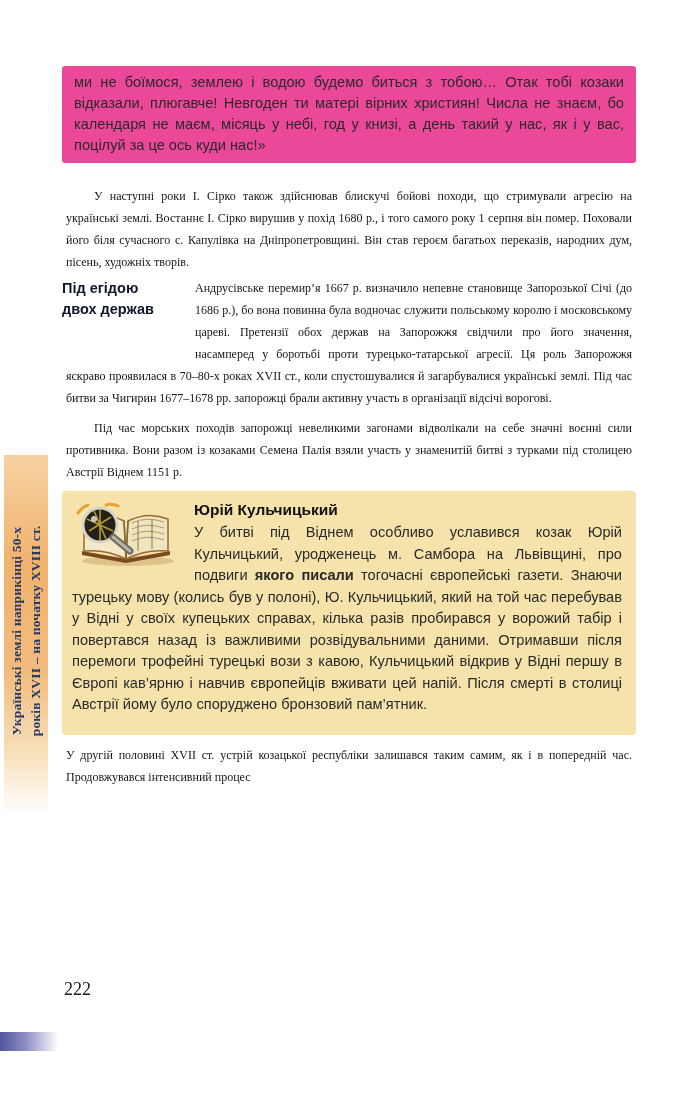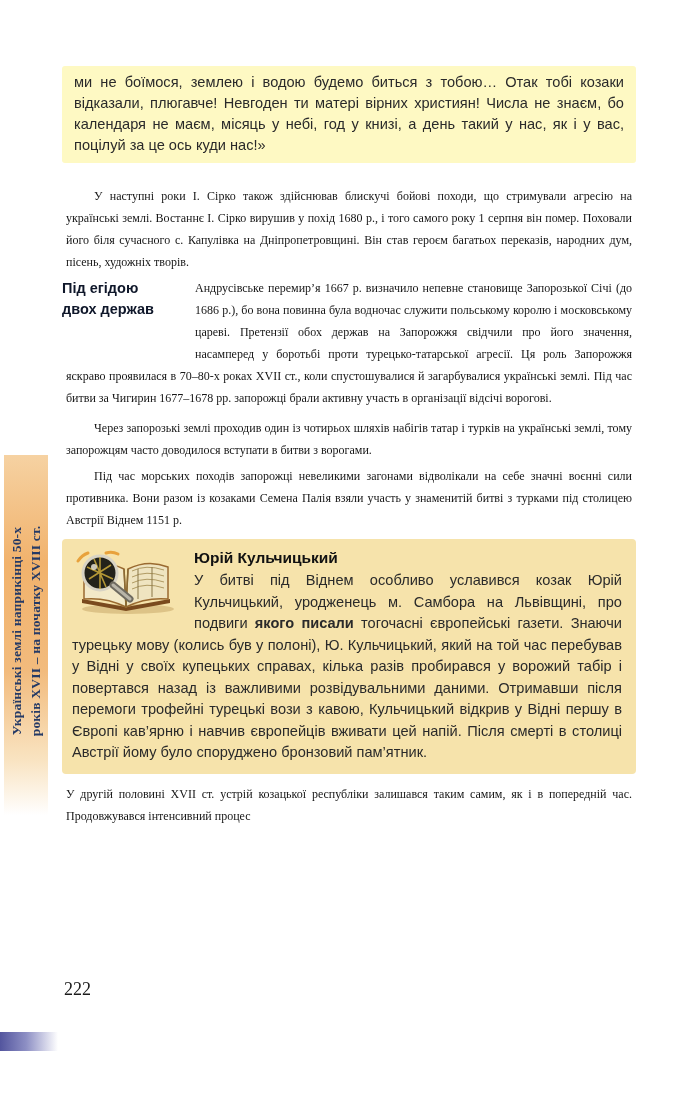--- a/index.html
+++ b/index.html
@@ -36,21 +36,21 @@
   .page-num{
     position:absolute;left:64px;top:979px;
     font-size:18px;font-family:"Liberation Serif",serif;color:#1b1b1b;
   }
 
   
   .content{position:absolute;left:62px;top:0;width:574px;}
 
   .quote-box{
     margin-top:66px;
-    background:#fef9c3;
+    background:#ec4899;
     border-radius:3px;
     padding:6px 12px 7px 12px;
     font-family:"Liberation Sans", sans-serif;
     font-size:14.6px;line-height:21px;
     text-align:justify;color:#2a2a2a;
     margin-bottom:22px;
   }
 
   p.body{
     margin:4px;
@@ -64,21 +64,21 @@
     float:left;width:133px;min-height:66px;
     font-family:"Liberation Sans", sans-serif;
     font-weight:bold;font-size:14.5px;line-height:21px;
     color:#0f172a;white-space:pre-line;padding-top:1px;
   }
 
   .info-box{
     margin-top:8px;
     background:#F6E3AB;
     border-radius:4px;
-    padding:8px 14px 10px 10px;
+    padding:8px 14px 19px 10px;
     font-family:"Liberation Sans", sans-serif;
     font-size:14.6px;line-height:21.5px;
     text-align:justify;color:#2a2a2a;
   }
   .info-icon{
     float:left;width:108px;height:66px;margin:2px 14px 2px 0;
   }
   .info-title{
     font-weight:bold;font-size:15.5px;line-height:22px;
     margin:0 0 1px 0;text-align:left;color:#111;
@@ -107,21 +107,20 @@
     </div>
 
     <p class="body indent">У наступні роки І. Сірко також здійснював блискучі бойові походи, що стримували агресію на українські землі. Востаннє І. Сірко вирушив у похід 1680 р., і того самого року 1 серпня він помер. Поховали його біля сучасного с. Капулівка на Дніпропетровщині. Він став героєм багатьох переказів, народних дум, пісень, художніх творів.</p>
 
     <div class="sect clearfix">
       <div class="side-head">Під егідою
 двох держав</div>
       <p class="body">Андрусівське перемир’я 1667 р. визначило непевне становище Запорозької Січі (до 1686 р.), бо вона повинна була водночас служити польському королю і московському цареві. Претензії обох держав на Запорожжя свідчили про його значення, насамперед у боротьбі проти турецько-татарської агресії. Ця роль Запорожжя яскраво проявилася в 70–80-х роках XVII ст., коли спустошувалися й загарбувалися українські землі. Під час битви за Чигирин 1677–1678 рр. запорожці брали активну участь в організації відсічі ворогові.</p>
     </div>
 
-    <p class="body indent">Через запорозькі землі проходив один із чотирьох шляхів набігів татар і турків на українські землі, тому запорожцям часто доводилося вступати в битви з ворогами.</p>
 
     <p class="body indent">Під час морських походів запорожці невеликими загонами відволікали на себе значні воєнні сили противника. Вони разом із козаками Семена Палія взяли участь у знаменитій битві з турками під столицею Австрії Віднем 1151 р.</p>
 
     <div class="info-box clearfix">
       <span class="info-icon">
         <svg viewBox="0 0 108 66" width="108" height="66" xmlns="http://www.w3.org/2000/svg">
 
           <ellipse cx="56" cy="60" rx="46" ry="5" fill="#c9a96a" opacity="0.55"></ellipse>
 
           <path d="M10 50 L54 58 L98 50 L98 54 L54 62 L10 54 Z" fill="#7a4a1e"></path>

